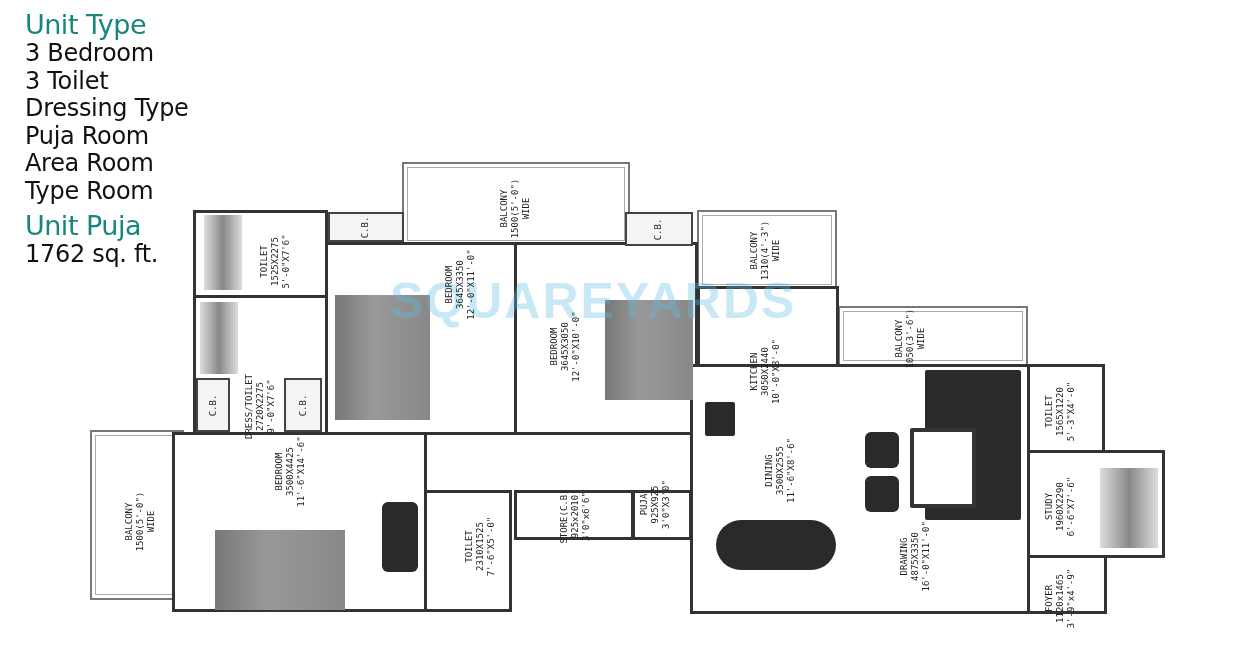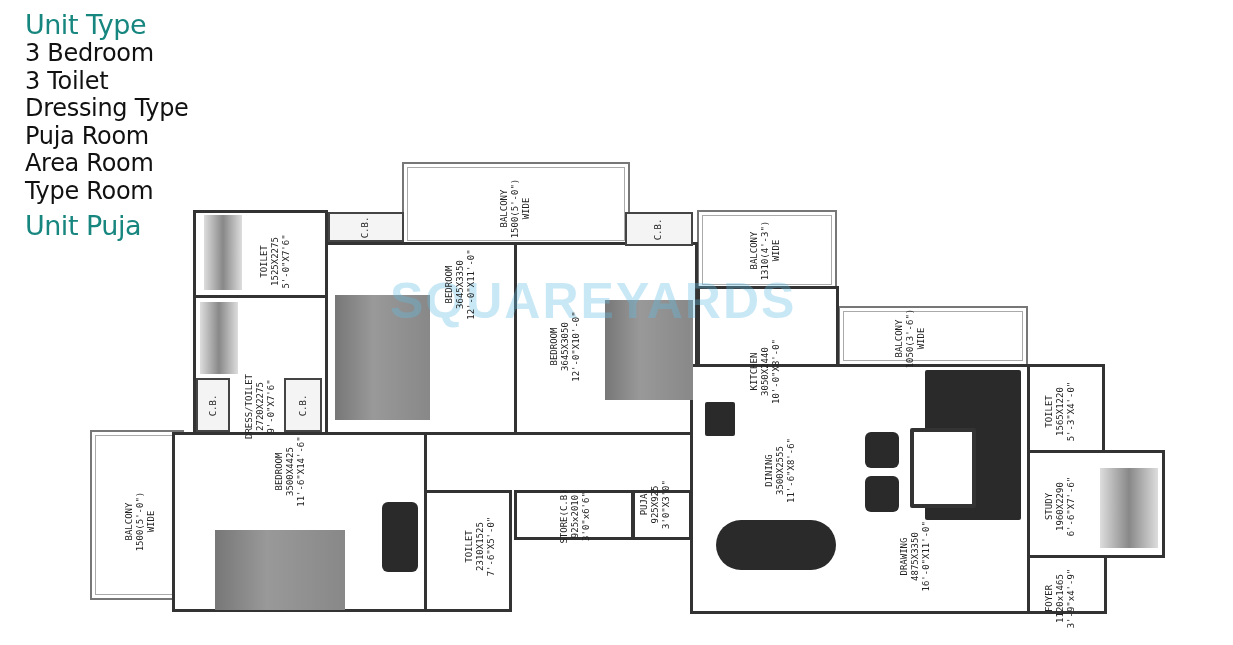--- a/index.html
+++ b/index.html
@@ -25,20 +25,21 @@
 <div class="info">
   <div class="h">Unit Type</div>
   <div class="l">3 Bedroom</div>
   <div class="l">3 Toilet</div>
   <div class="l">Dressing Type</div>
   <div class="l">Puja Room</div>
   <div class="l">Area Room</div>
   <div class="l">Type Room</div>
   <div class="gap"></div>
   <div class="h">Unit Puja</div>
+  <div class="l">1762 sq. ft.</div>
 </div>
 
 <div class="plan">
 
   <div class="bal" style="left:402px;top:162px;width:228px;height:84px;"></div>
   <div class="bal" style="left:697px;top:210px;width:140px;height:80px;"></div>
   <div class="bal" style="left:838px;top:306px;width:190px;height:60px;"></div>
   <div class="bal" style="left:90px;top:430px;width:94px;height:170px;"></div>
 
   <div class="wall" style="left:193px;top:210px;width:135px;height:88px;"></div>

